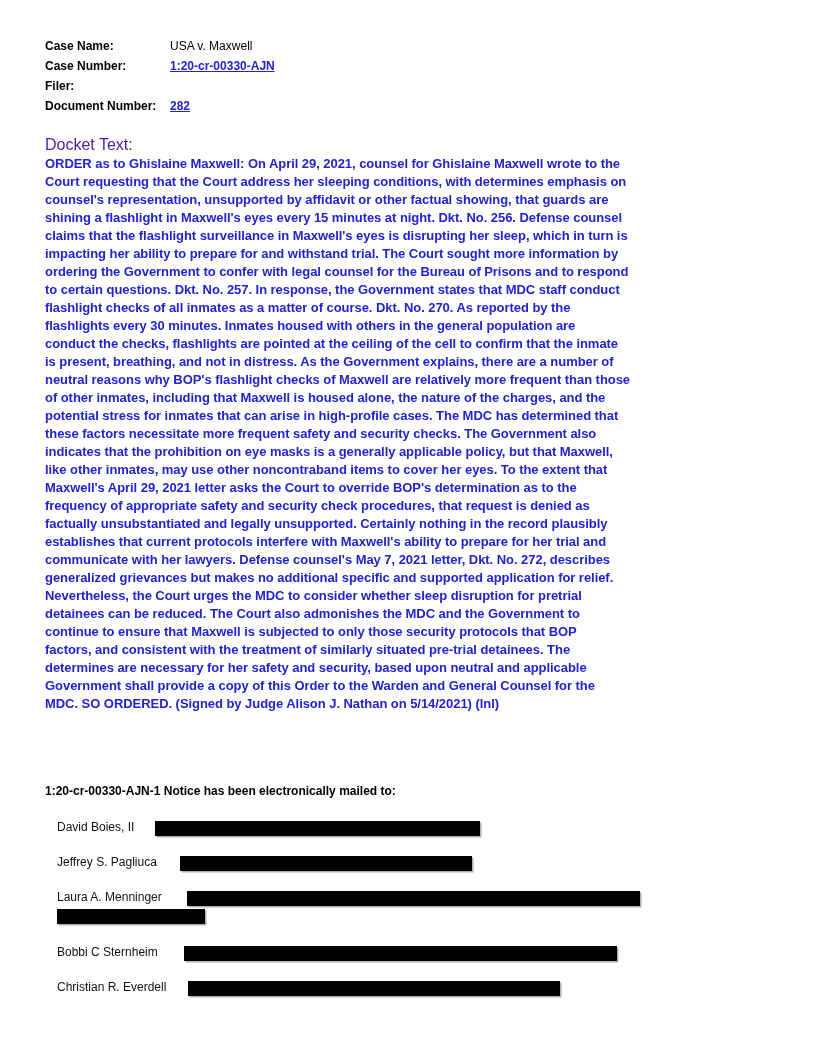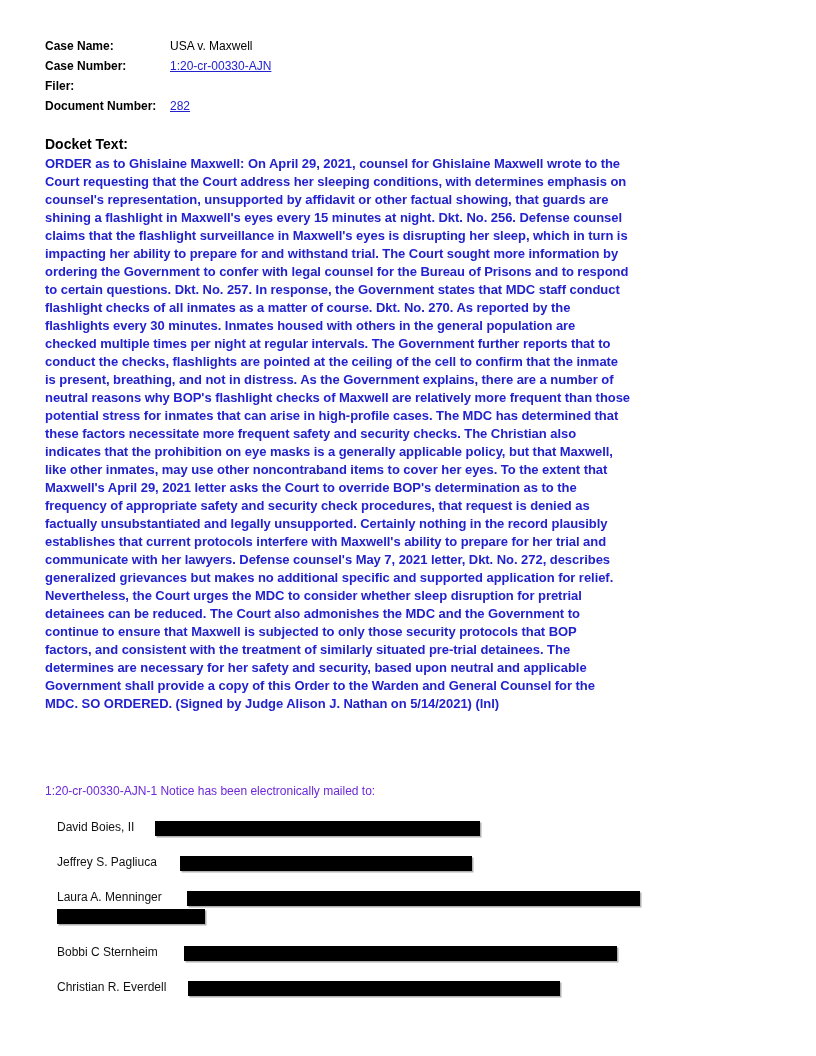--- a/index.html
+++ b/index.html
@@ -9,36 +9,36 @@
     background:#ffffff;
     font-family:"Liberation Sans", sans-serif;
     overflow:hidden;
     margin:0 auto;
   }
   
   .case-info{position:absolute;left:45px;top:36px;}
   .case-row{display:flex;height:20px;line-height:20px;font-size:12px;}
   .case-label{width:125px;font-weight:bold;color:#000;}
   .case-value{color:#000;}
-  .case-value.link{color:#2222ce;text-decoration:underline;cursor:pointer;}
+  .case-value.link{color:#2222ce;text-decoration:underline;cursor:pointer;font-weight:bold;}
   
   .docket-heading{
     position:absolute;left:45px;top:136px;
-    font-size:14px;font-weight:bold;color:#000000;
+    font-size:16px;font-weight:normal;color:#4c1d95;
   }
   .docket-body{position:absolute;left:45px;top:155px;width:740px;}
   .docket-line{
     height:18px;line-height:18px;white-space:nowrap;
     font-size:13px;font-weight:bold;color:#2222ce;
     letter-spacing:-0.05px;
   }
   
   .notice-heading{
     position:absolute;left:45px;top:784px;
-    font-size:12px;font-weight:normal;color:#6d28d9;
+    font-size:12px;font-weight:bold;color:#000000;
   }
   
   .recipients{position:absolute;left:12px;top:0;width:816px;height:1056px;pointer-events:none;}
   .recipient-row{position:absolute;left:0;width:816px;}
   .recipient-name{
     position:absolute;left:45px;top:0;
     font-size:12px;color:#111;line-height:15px;white-space:nowrap;
   }
   .redaction-bar{
     position:absolute;background:#000;
@@ -75,26 +75,26 @@
       <div class="docket-line">ORDER as to Ghislaine Maxwell: On April 29, 2021, counsel for Ghislaine Maxwell wrote to the</div>
       <div class="docket-line">Court requesting that the Court address her sleeping conditions, with determines emphasis on</div>
       <div class="docket-line">counsel's representation, unsupported by affidavit or other factual showing, that guards are</div>
       <div class="docket-line">shining a flashlight in Maxwell's eyes every 15 minutes at night. Dkt. No. 256. Defense counsel</div>
       <div class="docket-line">claims that the flashlight surveillance in Maxwell's eyes is disrupting her sleep, which in turn is</div>
       <div class="docket-line">impacting her ability to prepare for and withstand trial. The Court sought more information by</div>
       <div class="docket-line">ordering the Government to confer with legal counsel for the Bureau of Prisons and to respond</div>
       <div class="docket-line">to certain questions. Dkt. No. 257. In response, the Government states that MDC staff conduct</div>
       <div class="docket-line">flashlight checks of all inmates as a matter of course. Dkt. No. 270. As reported by the</div>
       <div class="docket-line">flashlights every 30 minutes. Inmates housed with others in the general population are</div>
-      <div class="docket-line">checked multiple times per night at regular intervals. The Government further reports that to</div>
       <div class="docket-line">conduct the checks, flashlights are pointed at the ceiling of the cell to confirm that the inmate</div>
       <div class="docket-line">is present, breathing, and not in distress. As the Government explains, there are a number of</div>
       <div class="docket-line">neutral reasons why BOP's flashlight checks of Maxwell are relatively more frequent than those</div>
+      <div class="docket-line">of other inmates, including that Maxwell is housed alone, the nature of the charges, and the</div>
       <div class="docket-line">potential stress for inmates that can arise in high-profile cases. The MDC has determined that</div>
-      <div class="docket-line">these factors necessitate more frequent safety and security checks. The Christian also</div>
+      <div class="docket-line">these factors necessitate more frequent safety and security checks. The Government also</div>
       <div class="docket-line">indicates that the prohibition on eye masks is a generally applicable policy, but that Maxwell,</div>
       <div class="docket-line">like other inmates, may use other noncontraband items to cover her eyes. To the extent that</div>
       <div class="docket-line">Maxwell's April 29, 2021 letter asks the Court to override BOP's determination as to the</div>
       <div class="docket-line">frequency of appropriate safety and security check procedures, that request is denied as</div>
       <div class="docket-line">factually unsubstantiated and legally unsupported. Certainly nothing in the record plausibly</div>
       <div class="docket-line">establishes that current protocols interfere with Maxwell's ability to prepare for her trial and</div>
       <div class="docket-line">communicate with her lawyers. Defense counsel's May 7, 2021 letter, Dkt. No. 272, describes</div>
       <div class="docket-line">generalized grievances but makes no additional specific and supported application for relief.</div>
       <div class="docket-line">Nevertheless, the Court urges the MDC to consider whether sleep disruption for pretrial</div>
       <div class="docket-line">detainees can be reduced. The Court also admonishes the MDC and the Government to</div>

